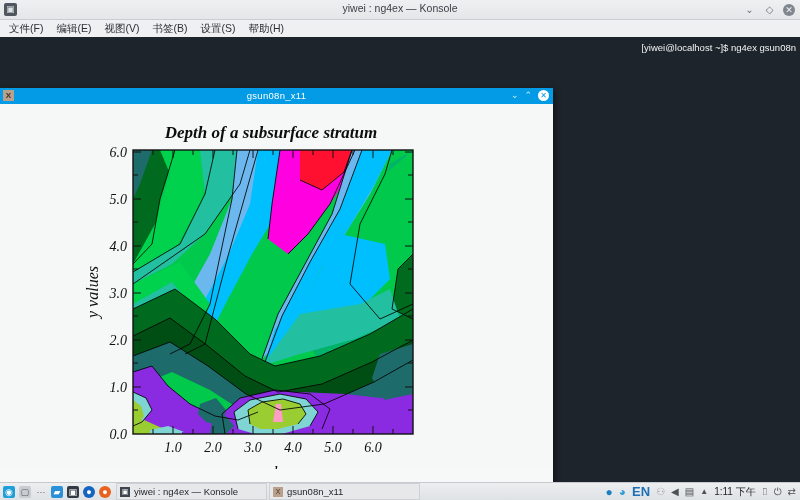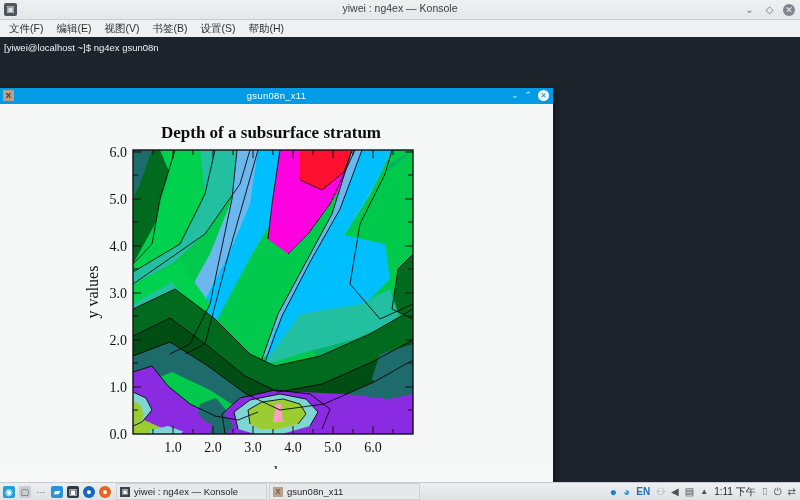--- a/index.html
+++ b/index.html
@@ -45,21 +45,21 @@
   .menu-item {
     font-size: 10.5px; color: #2c3036; padding: 1px 5px; white-space: nowrap;
   }
 
   #terminal-body {
     position: absolute; left: 0; top: 37px; width: 800px; height: 446px;
     background: #1e242b; color: #f0f3f5;
     font-family: "Liberation Sans", sans-serif;
     font-size: 9.5px; padding: 4px 4px 0 4px; box-sizing: border-box;
   }
-  .term-line { line-height: 13px; white-space: pre; }
+  .term-line { line-height: 13px; white-space: pre; text-align: right; }
   .term-gap { height: 9px; }
 
   
   #x11-window {
     position: absolute; left: 0; top: 88px; width: 553px; height: 395px;
     background: #f7f8f8;
     box-shadow: 2px 2px 6px rgba(0,0,0,.45);
   }
   #x11-titlebar {
     position: relative; height: 16px;
@@ -76,21 +76,21 @@
   }
   .x11-ctrls { position: absolute; right: 4px; top: 2px; display: flex; gap: 6px; align-items: center; }
   .x11-wc { font-size: 9px; color: #cdeffc; line-height: 11px; }
   .x11-wc.close {
     width: 11px; height: 11px; border-radius: 50%;
     background: #ffffff; color: #039be5; font-size: 8px;
     line-height: 11px; text-align: center;
   }
   #x11-canvas-wrap {
     position: absolute; left: 0; top: 16px; width: 553px; height: 365px;
-    background: #f6f7f7; overflow: hidden;
+    background: #f6f7f7; overflow: hidden; font-style: italic;
   }
   #x11-canvas { position: absolute; left: 0; top: 0; }
 
   
   #taskbar {
     position: absolute; left: 0; bottom: 0; width: 800px; height: 17px;
     background: linear-gradient(#eceef0, #dfe2e5);
     border-top: 1px solid #c6c9cd;
     display: flex; align-items: center;
   }
@@ -104,21 +104,21 @@
     height: 15px; padding: 0 6px 0 3px;
     background: #e6e8ea; border: 1px solid #cdd0d4;
     font-size: 9.5px; color: #22262b; white-space: nowrap;
     min-width: 140px;
   }
   .task-ico { width: 10px; height: 10px; font-size: 7px; line-height: 10px; text-align: center; color: #fff; }
 
   #tray { margin-left: auto; display: flex; align-items: center; gap: 6px; padding-right: 4px; }
   .tray-ico { font-size: 10px; color: #4b5156; line-height: 12px; }
   #tray-clock { font-size: 10px; color: #1e2227; white-space: nowrap; }
-  #tray-lang { font-size: 10px; font-weight: bold; color: #1d6fb8; }
+  #tray-lang { font-size: 13px; font-weight: bold; color: #1d6fb8; }
 </style>
 </head>
 <body>
 
 <div id="screen">
 
   <div id="konsole-window">
 
     <div id="konsole-titlebar">
       <div id="konsole-app-icon">▣</div>

